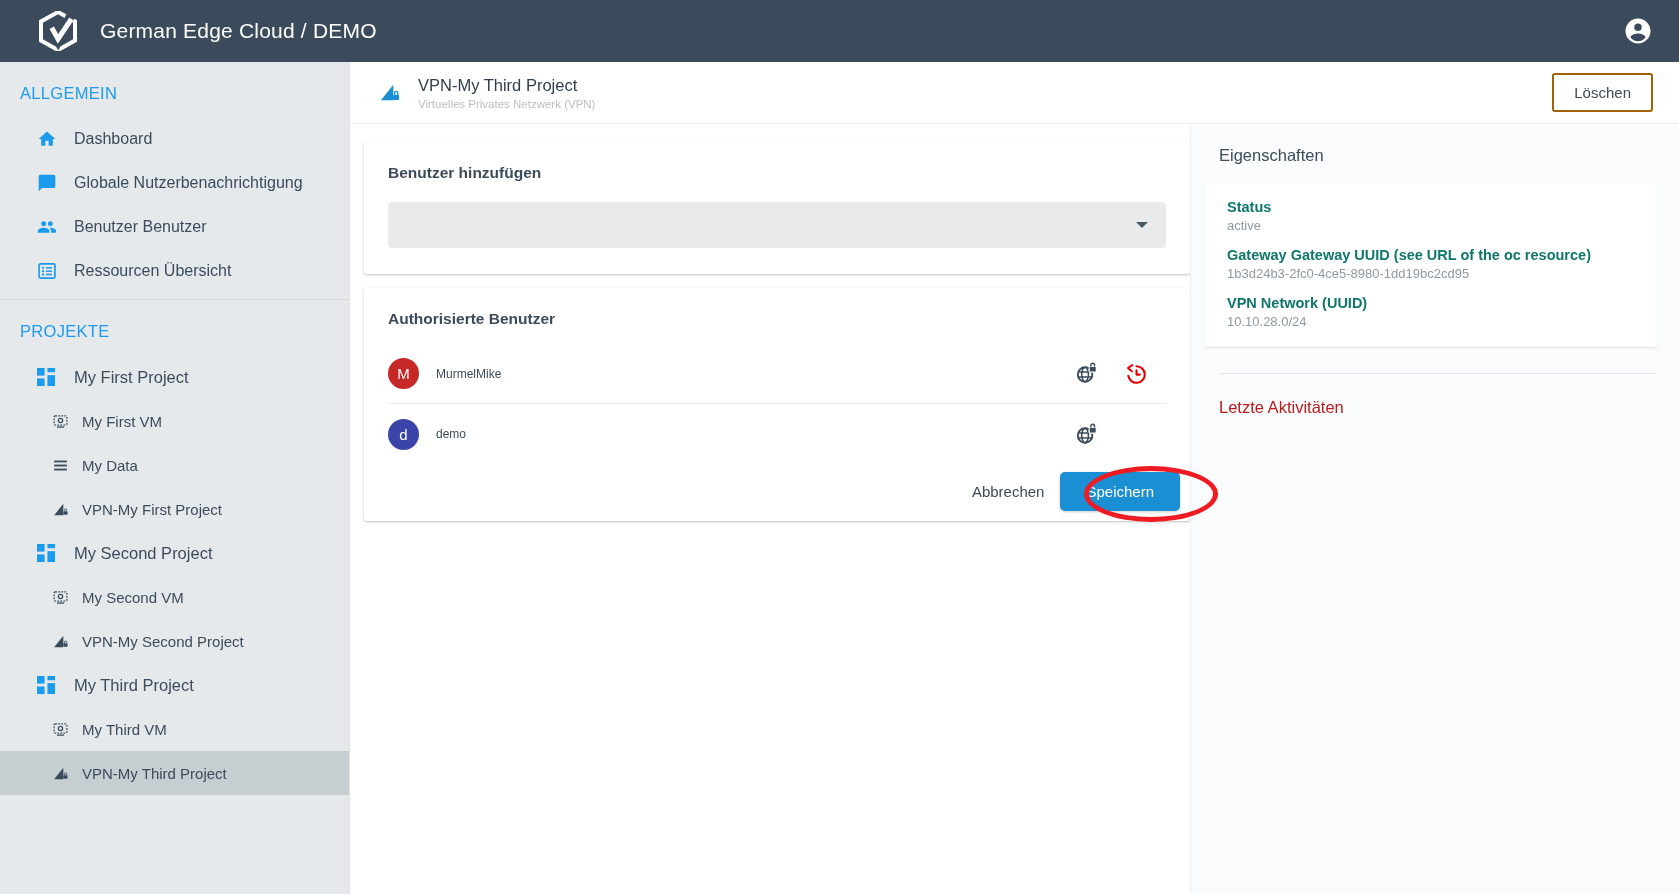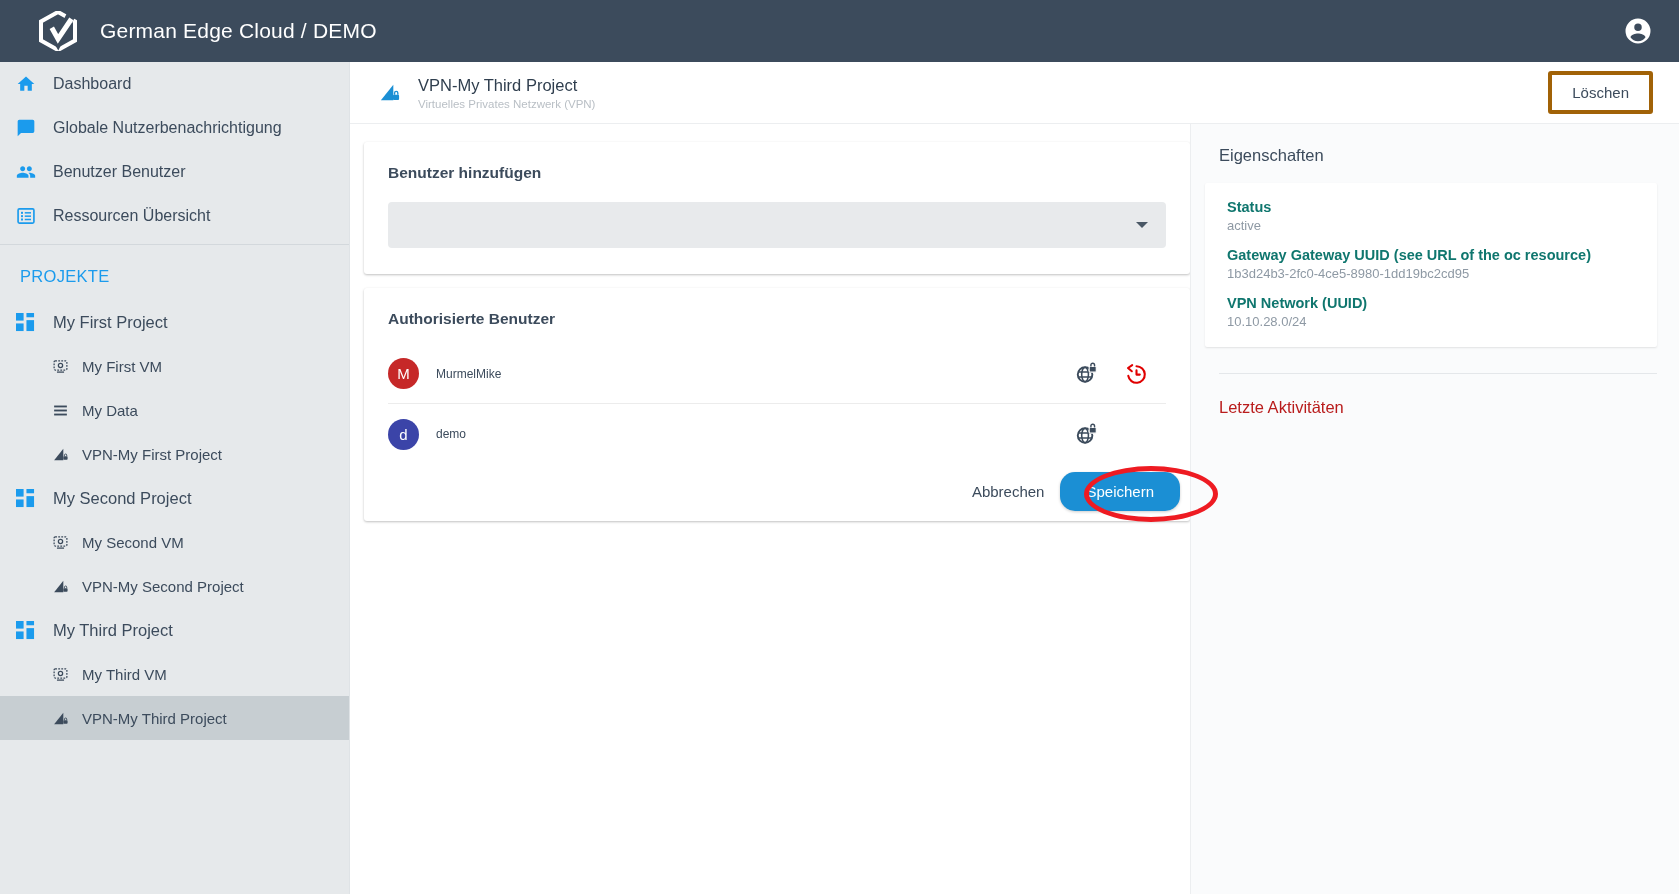--- a/index.html
+++ b/index.html
@@ -28,21 +28,21 @@
   
   .sidebar {
     width: 350px; flex: 0 0 350px; background: #e6e9eb; overflow: hidden;
     border-right: 1px solid #dfe3e6; position: relative;
   }
   .side-section-title {
     color: #1b9bed; font-size: 16.5px; padding: 22px 0 14px 20px; letter-spacing: .3px;
   }
   .side-divider { height: 1px; background: #d3d8dc; margin: 6px 0 0 0; }
   .nav-item {
-    display: flex; align-items: center; height: 44px; padding-left: 16px; cursor: pointer;
+    display: flex; align-items: center; height: 44px; padding-left: 37px; cursor: pointer;
     color: #3c4b5c; font-size: 16px;
   }
   .nav-item .ico { width: 26px; flex: 0 0 26px; display: flex; align-items: center; justify-content: flex-start; }
   .nav-item .lbl { margin-left: 11px; white-space: nowrap; }
   .nav-item.child { padding-left: 52px; font-size: 15px; }
   .nav-item.child .ico { width: 22px; flex: 0 0 22px; }
   .nav-item.child .lbl { margin-left: 8px; }
   .nav-item.active { background: #c7ced2; }
   .nav-item.project .lbl { font-size: 16.5px; }
 
@@ -50,21 +50,21 @@
   .content { flex: 1 1 auto; background: #ffffff; display: flex; flex-direction: column; min-width: 0; }
   .page-head {
     height: 62px; flex: 0 0 62px; display: flex; align-items: center;
     padding: 0 26px 0 24px; border-bottom: 1px solid #eceef0; background: #fff;
   }
   .page-head .head-ico { width: 30px; display: flex; align-items: center; justify-content: center; }
   .head-texts { margin-left: 14px; }
   .head-title { font-size: 16.5px; color: #2f3e4e; line-height: 1.25; }
   .head-sub { font-size: 11.5px; color: #b9bfc5; margin-top: 2px; }
   .btn-outline {
-    margin-left: auto; border: 4px solid #a16207; color: #3c4b5c; background: #fff;
+    margin-left: auto; border: 2px solid #a16207; color: #3c4b5c; background: #fff;
     font-size: 15px; padding: 9px 20px; border-radius: 3px; cursor: pointer;
     font-family: inherit;
   }
 
   .work-area { flex: 1 1 auto; display: flex; background: #ffffff; min-height: 0; }
   .main-col { width: 840px; flex: 0 0 840px; padding: 18px 0 0 14px; }
   .side-col { flex: 1 1 auto; background: #fafbfc; border-left: 1px solid #eceef0; padding: 0; }
 
   .card {
     background: #ffffff; border-radius: 3px; margin-bottom: 14px;
@@ -92,21 +92,21 @@
   .user-name { margin-left: 17px; font-size: 12px; color: #3c4b5c; }
   .row-actions { margin-left: auto; display: flex; align-items: center; gap: 26px; padding-right: 18px; }
   .icon-btn { cursor: pointer; display: flex; align-items: center; justify-content: center; width: 24px; height: 24px; }
 
   .card-actions { display: flex; align-items: center; justify-content: flex-end; padding: 8px 10px 10px 0; }
   .btn-text {
     background: none; border: none; color: #3c4b5c; font-size: 15px; padding: 10px 16px;
     cursor: pointer; font-family: inherit;
   }
   .btn-primary {
-    background: #1b8fd4; color: #fff; border: none; border-radius: 15px;
+    background: #1b8fd4; color: #fff; border: none; border-radius: 5px;
     font-size: 15px; padding: 11px 26px; cursor: pointer; font-family: inherit;
     box-shadow: 0 1px 3px rgba(0,0,0,.2);
   }
 
   
   .props-title { font-size: 16.5px; color: #3c4b5c; padding: 22px 0 18px 28px; }
   .props-card { background: #ffffff; margin: 0 22px 0 14px; border-radius: 2px; padding: 16px 0 18px 22px;
                 box-shadow: 0 1px 2px rgba(0,0,0,.10); }
   .prop-key { font-size: 14.5px; font-weight: bold; color: #0f766e; margin-top: 14px; }
   .prop-key:first-child { margin-top: 0; }
@@ -139,20 +139,21 @@
       <svg width="30" height="30" viewBox="0 0 24 24" aria-hidden="true">
         <path fill="#ffffff" d="M12 2a10 10 0 1 0 0 20 10 10 0 0 0 0-20zm0 4a3 3 0 1 1 0 6 3 3 0 0 1 0-6zm0 14.2a7.2 7.2 0 0 1-6-3.22c.03-1.99 4-3.08 6-3.08 1.99 0 5.97 1.09 6 3.08a7.2 7.2 0 0 1-6 3.22z"></path>
       </svg>
     </div>
   </div>
 
   <div class="body-row">
 
     <div class="sidebar">
 
+      <div class="side-section-title">ALLGEMEIN</div>
 
       <div class="nav-item">
         <span class="ico">
           <svg width="20" height="20" viewBox="0 0 24 24">
               <path fill="#1b9bed" d="M10 20v-6h4v6h5v-8h3L12 3 2 12h3v8z"></path>
             </svg>
         </span>
         <span class="lbl">Dashboard</span>
       </div>
 

